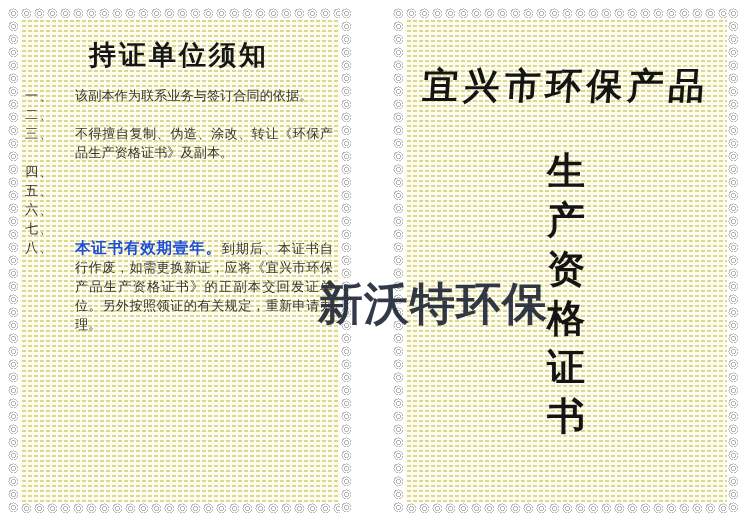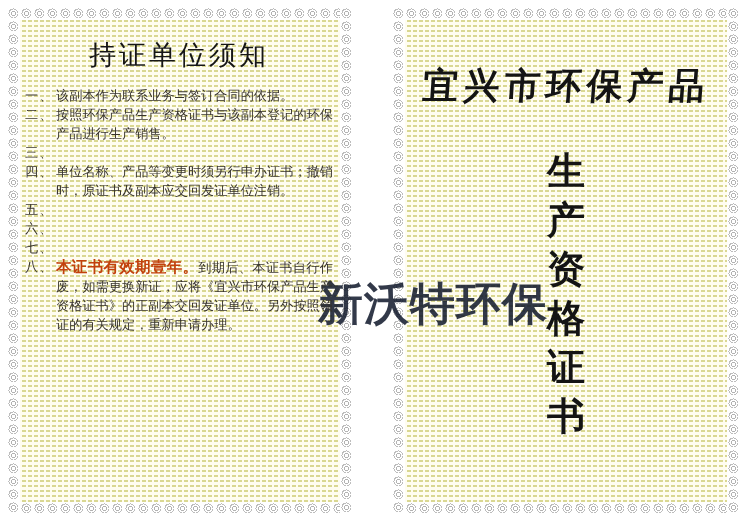--- a/index.html
+++ b/index.html
@@ -58,39 +58,39 @@
   .notice {
     position: relative;
     z-index: 2;
     padding: 24px 20px 0 18px;
     color: #38342e;
   }
   .notice-title {
     margin: 6px 0 13px 0;
     text-align: center;
     font-size: 27px;
-    font-weight: normal;
+    font-weight: bold;
     letter-spacing: 3px;
     color: #161616;
   }
   .notice-item {
     display: flex;
     font-size: 13.2px;
     line-height: 19px;
     text-align: justify;
   }
   .notice-item .num {
     flex: 0 0 31px;
     letter-spacing: 1px;
   }
-  .notice-item .txt { flex: 1; }
+  .notice-item .txt { flex: 1; margin-left: 19px; }
   .notice-item .txt b {
     font-size: 15.5px;
     font-family: "Liberation Sans", sans-serif;
-    color: #c2410c;
+    color: #1d4ed8;
   }
 
   
   .cert {
     position: relative;
     z-index: 2;
     height: 100%;
     color: #141414;
   }
   .cert-region-title {
@@ -146,28 +146,27 @@
 
     <div class="notice">
       <div class="notice-title">持证单位须知</div>
 
       <div class="notice-item">
         <span class="num">一、</span>
         <span class="txt">该副本作为联系业务与签订合同的依据。</span>
       </div>
       <div class="notice-item">
         <span class="num">二、</span>
-        <span class="txt">按照环保产品生产资格证书与该副本登记的环保产品进行生产销售。</span>
       </div>
       <div class="notice-item">
         <span class="num">三、</span>
+        <span class="txt">不得擅自复制、伪造、涂改、转让《环保产品生产资格证书》及副本。</span>
       </div>
       <div class="notice-item">
         <span class="num">四、</span>
-        <span class="txt">单位名称、产品等变更时须另行申办证书；撤销时，原证书及副本应交回发证单位注销。</span>
       </div>
       <div class="notice-item">
         <span class="num">五、</span>
       </div>
       <div class="notice-item">
         <span class="num">六、</span>
       </div>
       <div class="notice-item">
         <span class="num">七、</span>
       </div>

